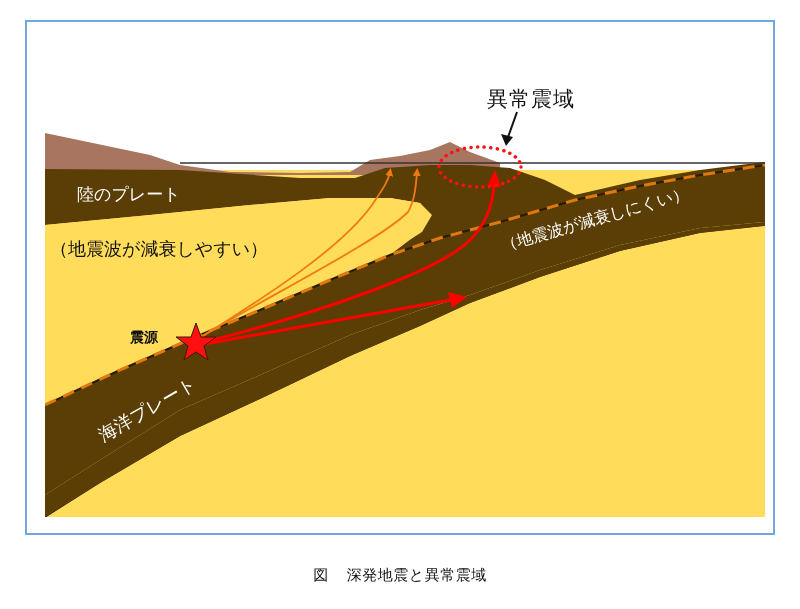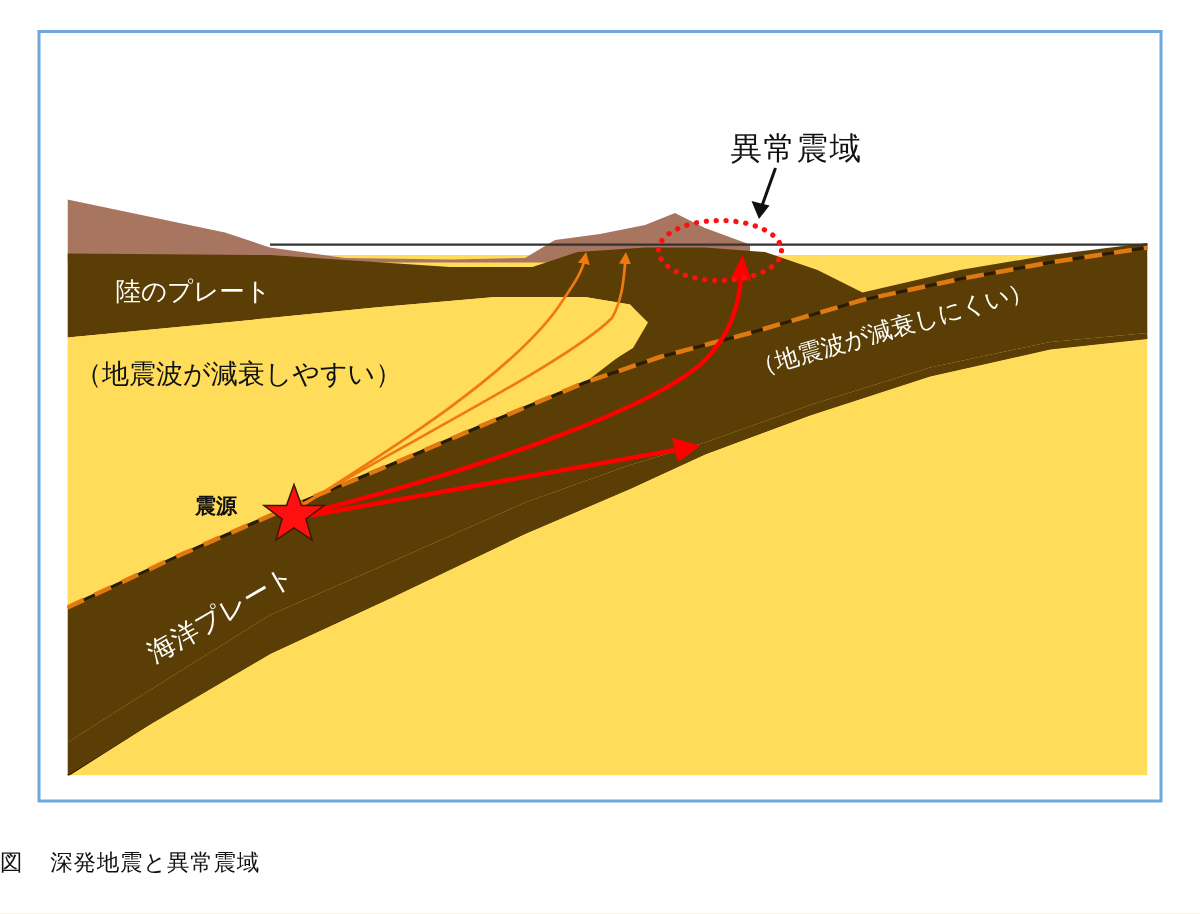--- a/index.html
+++ b/index.html
@@ -2,21 +2,21 @@
 <html><head>
 <meta charset="utf-8">
 <style>
   html, body { margin: 0; padding: 0; background: #ffffff; }
   body { width: 800px; height: 609px; position: relative; overflow: hidden;
          font-family: "DejaVu Sans", "Liberation Sans", sans-serif; }
   #frame { position: absolute; left: 25px; top: 20px; width: 750px; height: 515px;
            border: 2px solid #6fa8dc; box-sizing: border-box; background: #fff; }
   svg#diagram { position: absolute; left: 0; top: 0; }
   .lbl { font-family: "DejaVu Sans", sans-serif; }
-  #caption { position: absolute; left: 0; top: 566px; width: 800px; text-align: left;
+  #caption { position: absolute; left: 0; top: 566px; width: 800px; text-align: center;
              font-size: 15px; color: #111; letter-spacing: 0.5px; }
   #caption .gap { display: inline-block; width: 18px; }
 </style>
 </head>
 <body>
 
 <div id="frame"></div>
 
 <svg id="diagram" width="800" height="609" viewBox="0 0 800 609" xmlns="http://www.w3.org/2000/svg">
   <defs>

